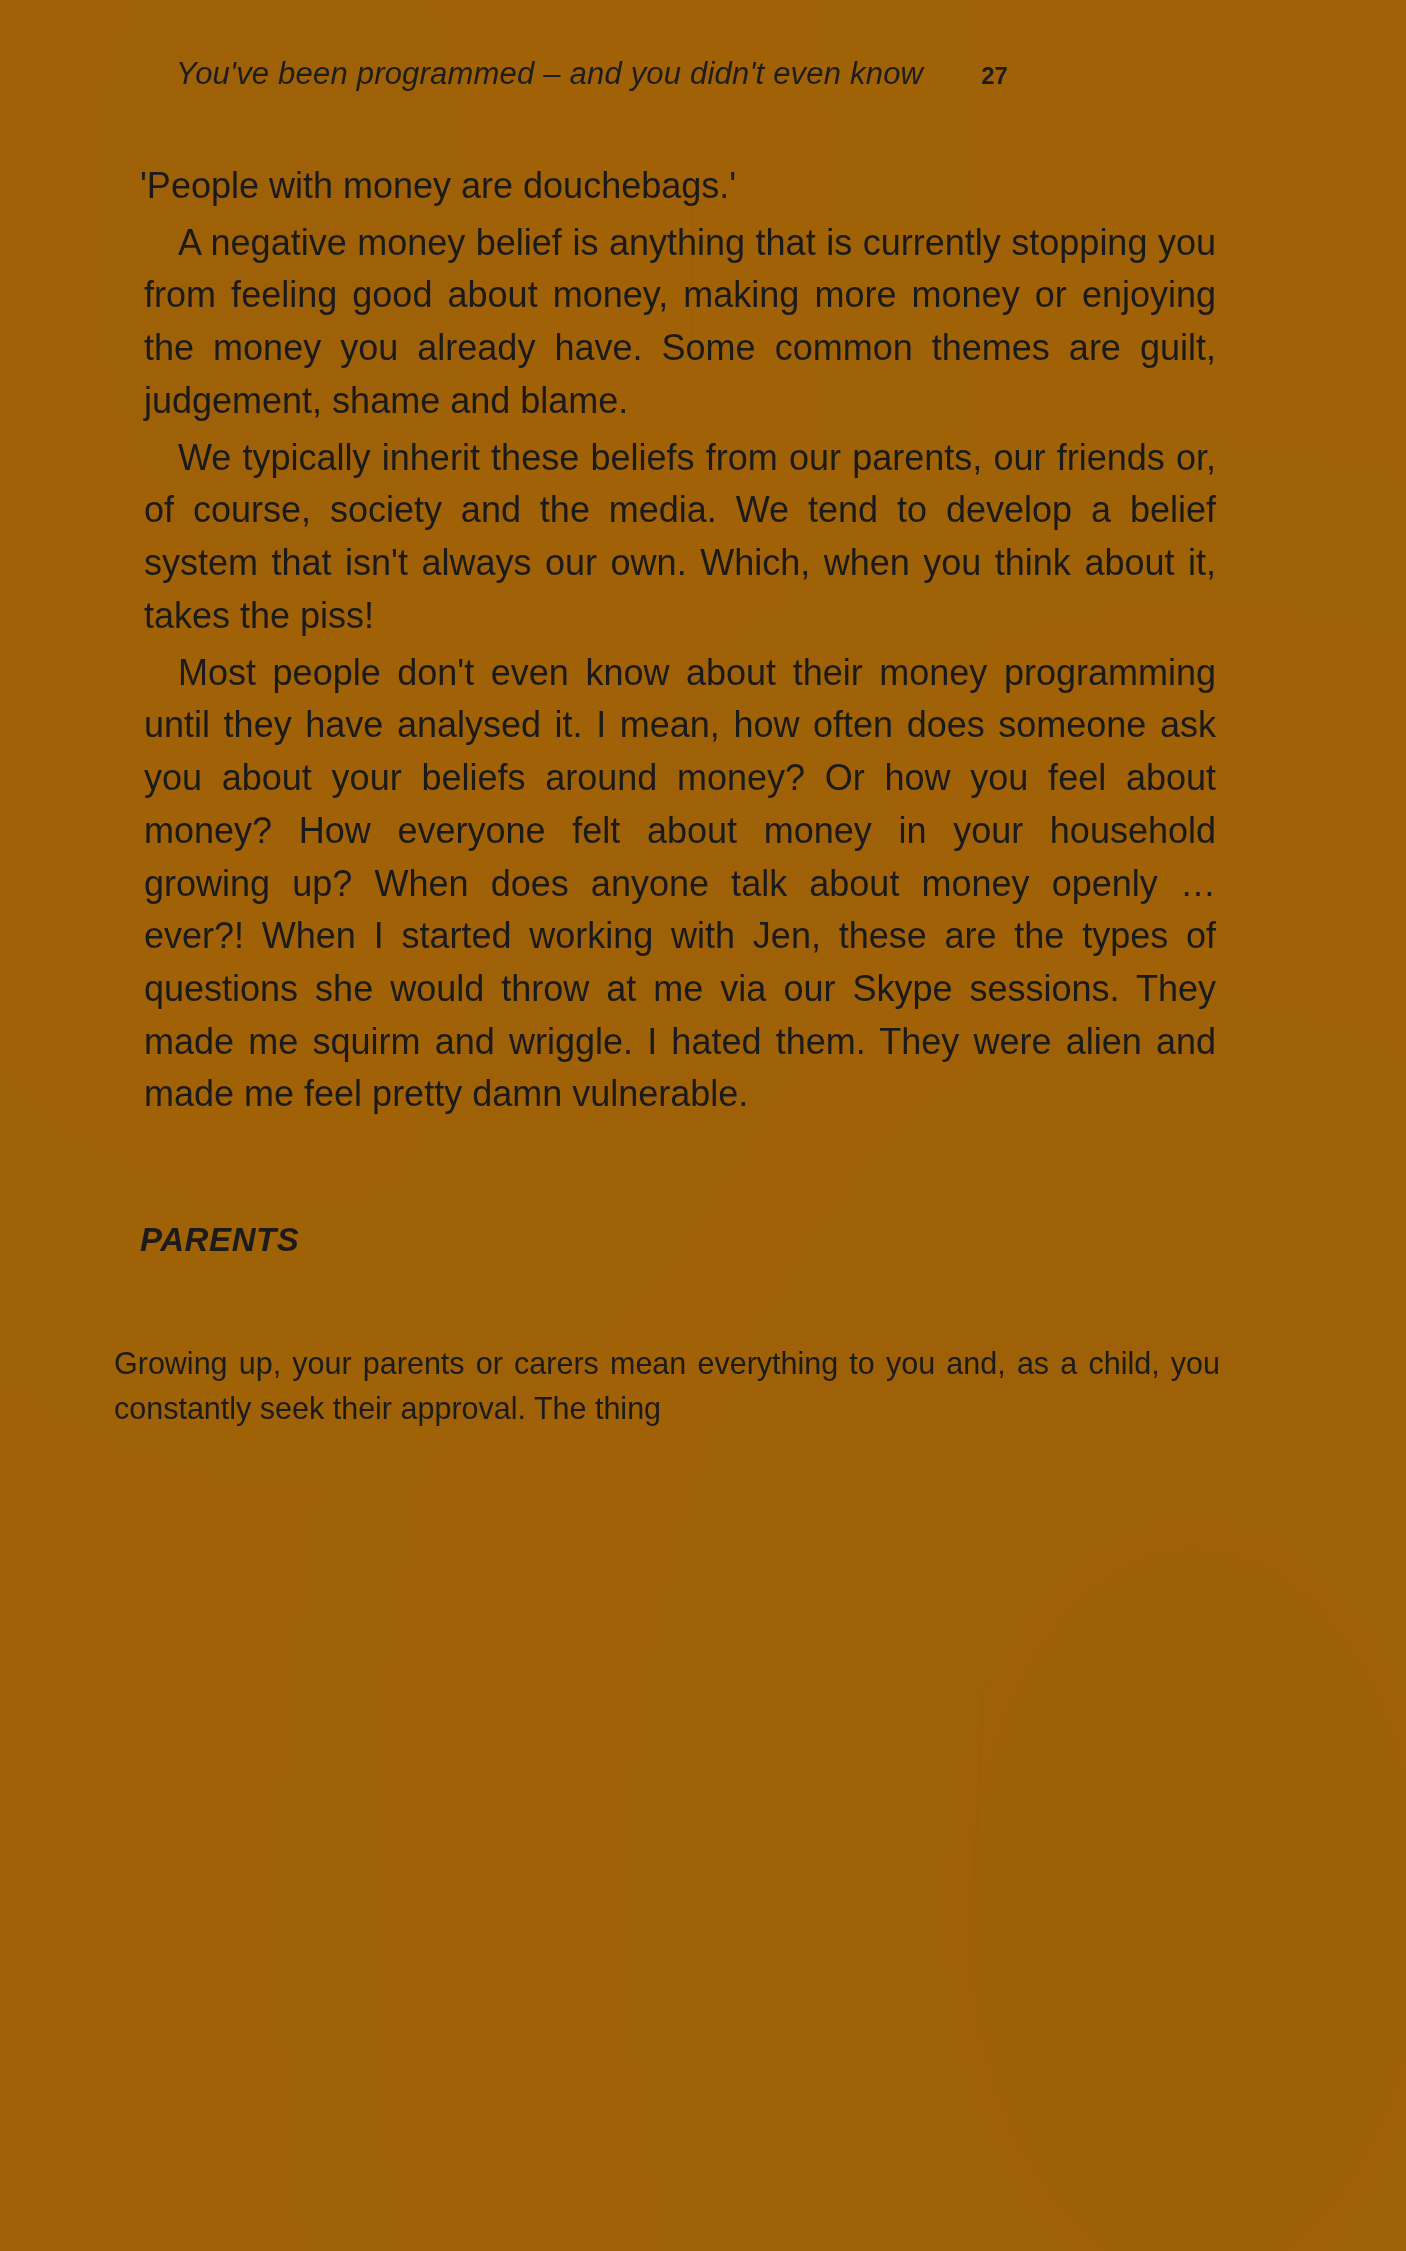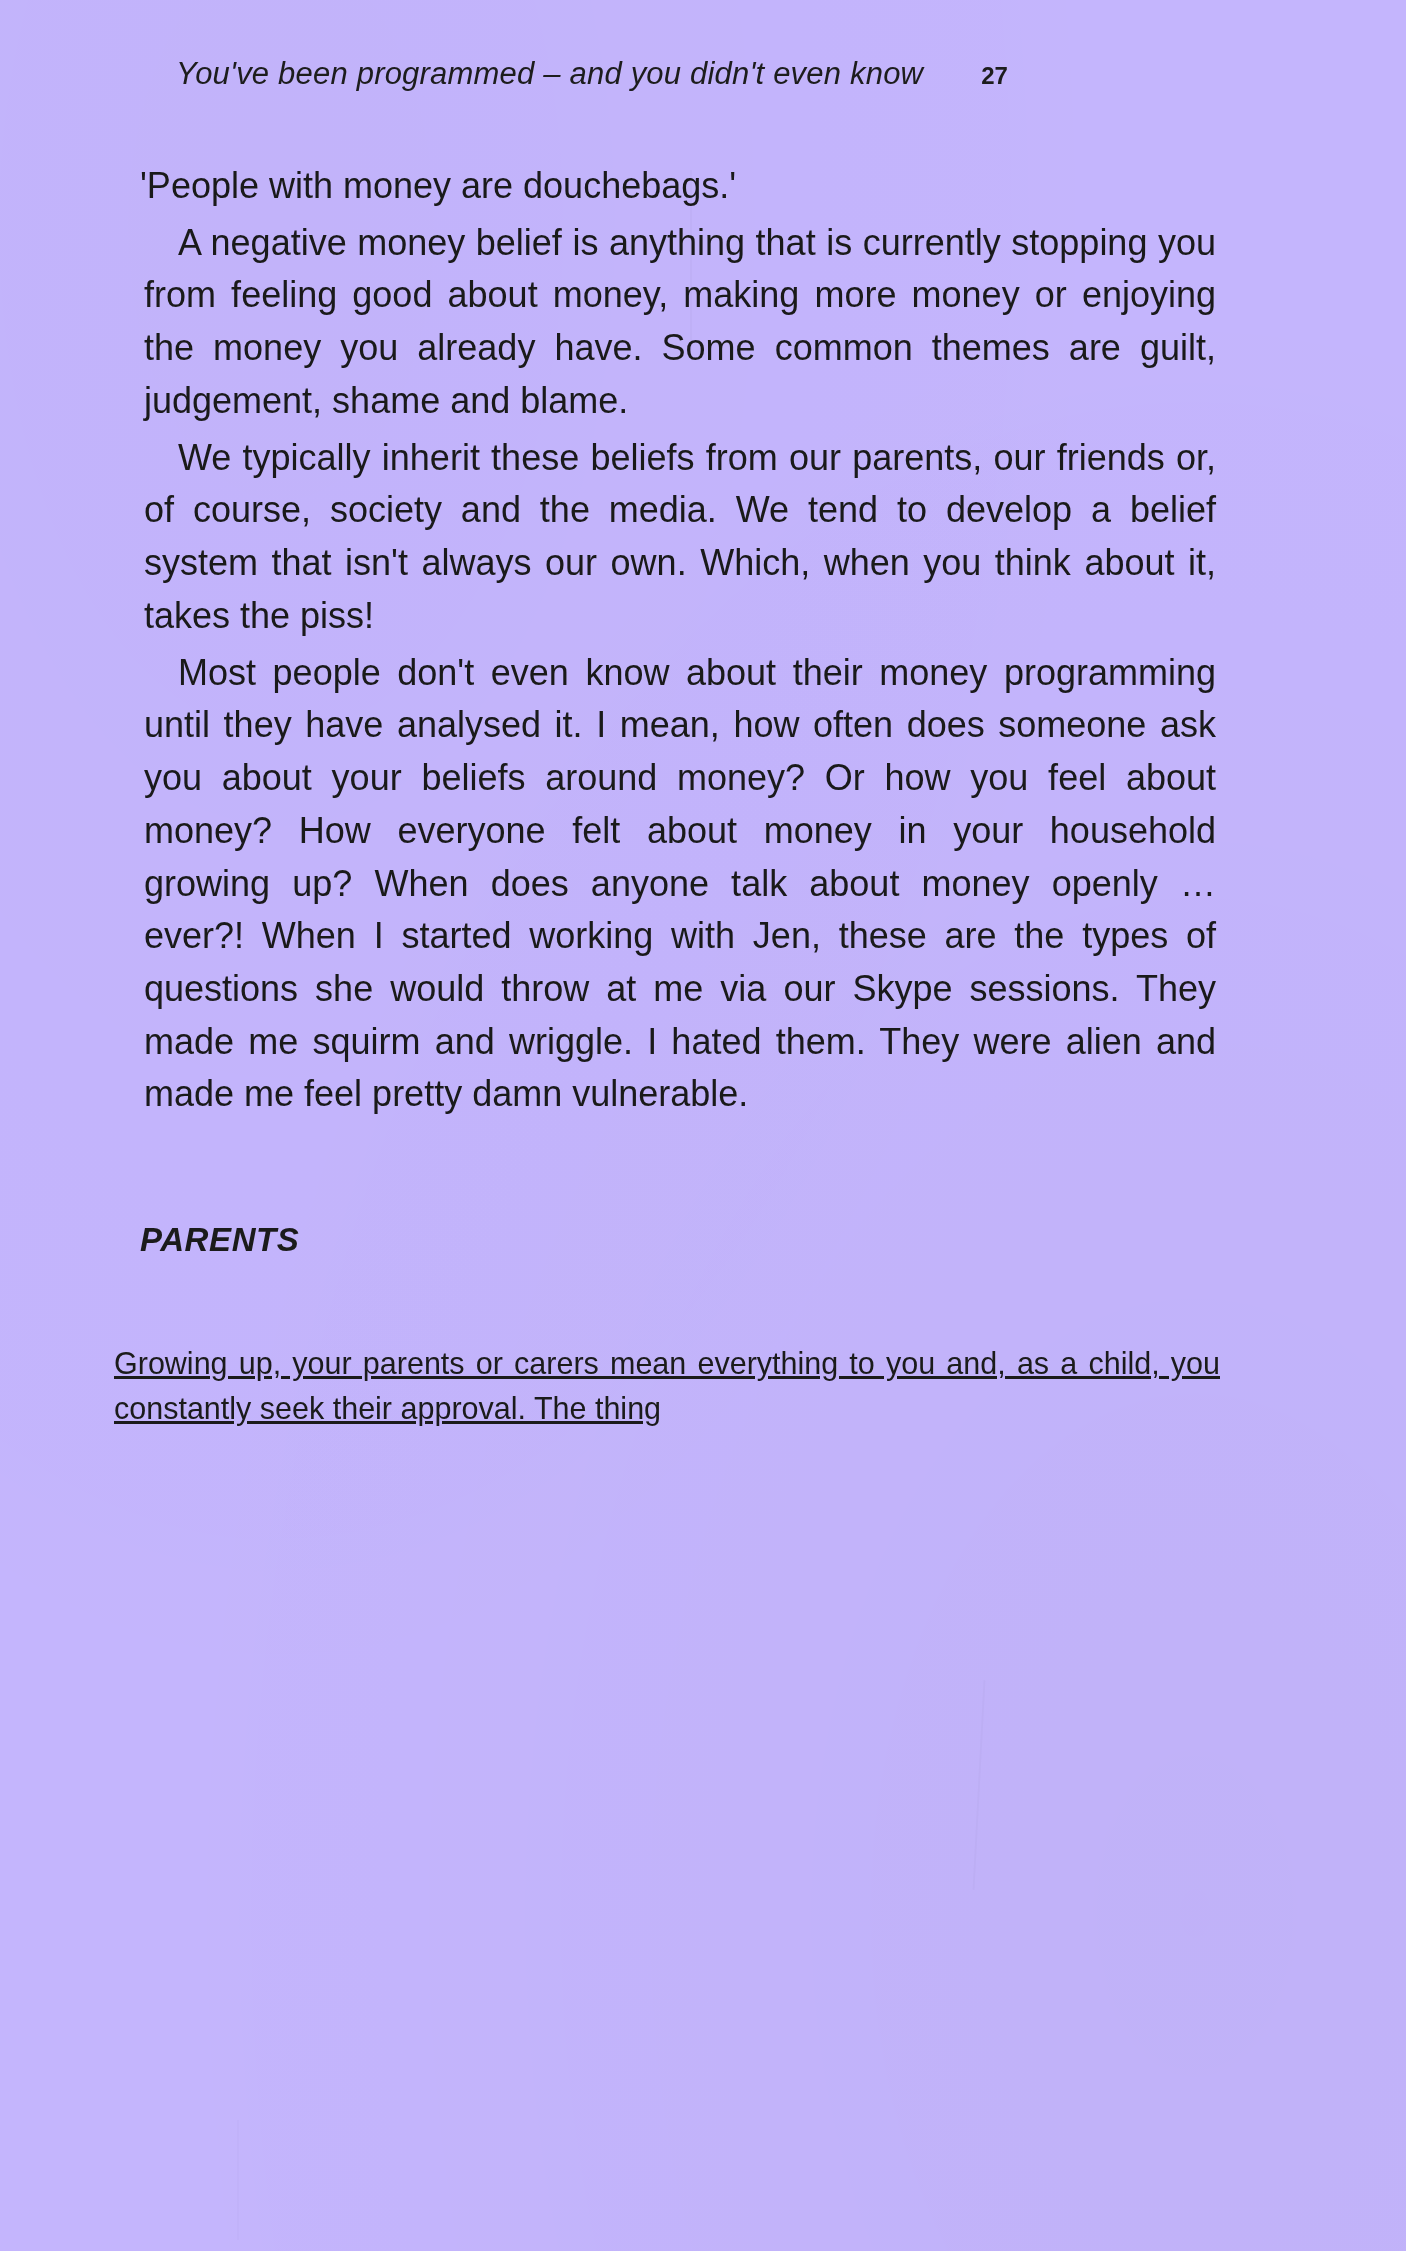--- a/index.html
+++ b/index.html
@@ -11,21 +11,21 @@
     width: 1406px;
     height: 2251px;
     position: relative;
     font-family: "Liberation Sans", sans-serif;
     color: #1b1b1b;
     overflow: hidden;
   }
   .page {
     position: absolute;
     inset: 0;
-    background: #c4b5fd;
+    background: #a16207;
   }
   
   .paper-tint {
     position: absolute;
     inset: 0;
     background:
       radial-gradient(ellipse at 20% 10%, rgba(0,0,0,0.012), rgba(0,0,0,0) 60%),
       radial-gradient(ellipse at 85% 85%, rgba(0,0,0,0.02), rgba(0,0,0,0) 65%);
     pointer-events: none;
   }
@@ -92,21 +92,20 @@
     padding-left: 62px;
   }
   .spacer-before-head { height: 96px; }
   .spacer-after-head { height: 78px; }
   .tail-block {
     font-size: 30.5px;
     line-height: 1.465;
     padding-left: 32px;
     padding-right: 44px;
     text-align: justify;
-    text-decoration: underline;
   }
 </style>
 </head>
 <body>
 
 <div class="page">
   <div class="paper-tint"></div>
 
   <div class="scan-line" style="left:690px; top:170px; width:2px; height:180px; opacity:.35;"></div>
   <div class="scan-line" style="left:978px; top:1680px; width:2px; height:210px; opacity:.4; transform:rotate(3deg);"></div>

